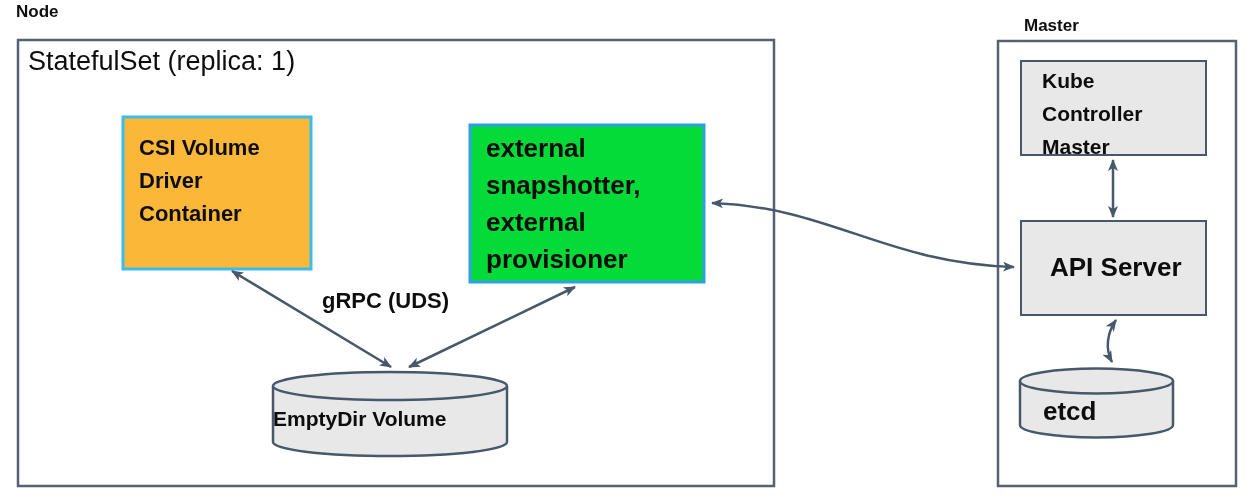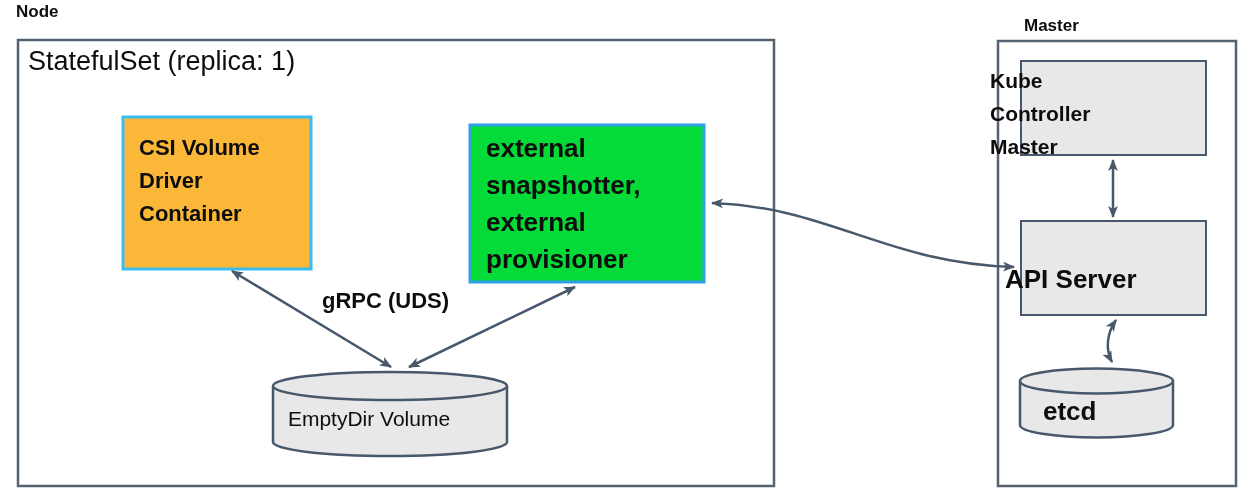--- a/index.html
+++ b/index.html
@@ -14,23 +14,23 @@
   }
   .canvas svg { position: absolute; left: 0; top: 0; }
   .txt { position: absolute; white-space: nowrap; }
   .region-title { font-size: 17px; font-weight: 700; text-align: right; }
   .node-title { left: 16px; top: 2px; }
   .master-title { left: 991px; top: 16px; margin-left: 33px; }
   .statefulset-title { left: 28px; top: 46px; font-size: 27px; font-weight: 400; }
   .csi-text { left: 139px; top: 131px; font-size: 22px; font-weight: 600; line-height: 33px; }
   .sidecar-text { left: 486px; top: 130px; font-size: 26px; font-weight: 600; line-height: 37px; }
   .grpc-label { left: 322px; top: 288px; font-size: 22px; font-weight: 700; }
-  .emptydir-label { left: 273px; top: 407px; width: 192px; text-align: center; font-size: 21px; font-weight: 400; }
-  .kcm-text { left: 990px; top: 64px; font-size: 21px; font-weight: 600; line-height: 33px; }
-  .api-label { left: 1005px; top: 252px; font-size: 26px; font-weight: 600; margin-top: 12px; }
+  .emptydir-label { left: 273px; top: 407px; width: 192px; font-size: 21px; font-weight: 700; }
+  .kcm-text { left: 1042px; top: 64px; font-size: 21px; font-weight: 600; line-height: 33px; }
+  .api-label { left: 1050px; top: 252px; font-size: 26px; font-weight: 600; }
   .etcd-label { left: 1043px; top: 396px; font-size: 26px; font-weight: 600; }
 </style>
 </head>
 <body>
 
 <div class="canvas">
 
   <svg width="1250" height="496" viewBox="0 0 1250 496">
     <defs>
       <marker id="ah-end" markerWidth="14" markerHeight="12" refX="11" refY="5" orient="auto" markerUnits="userSpaceOnUse">

